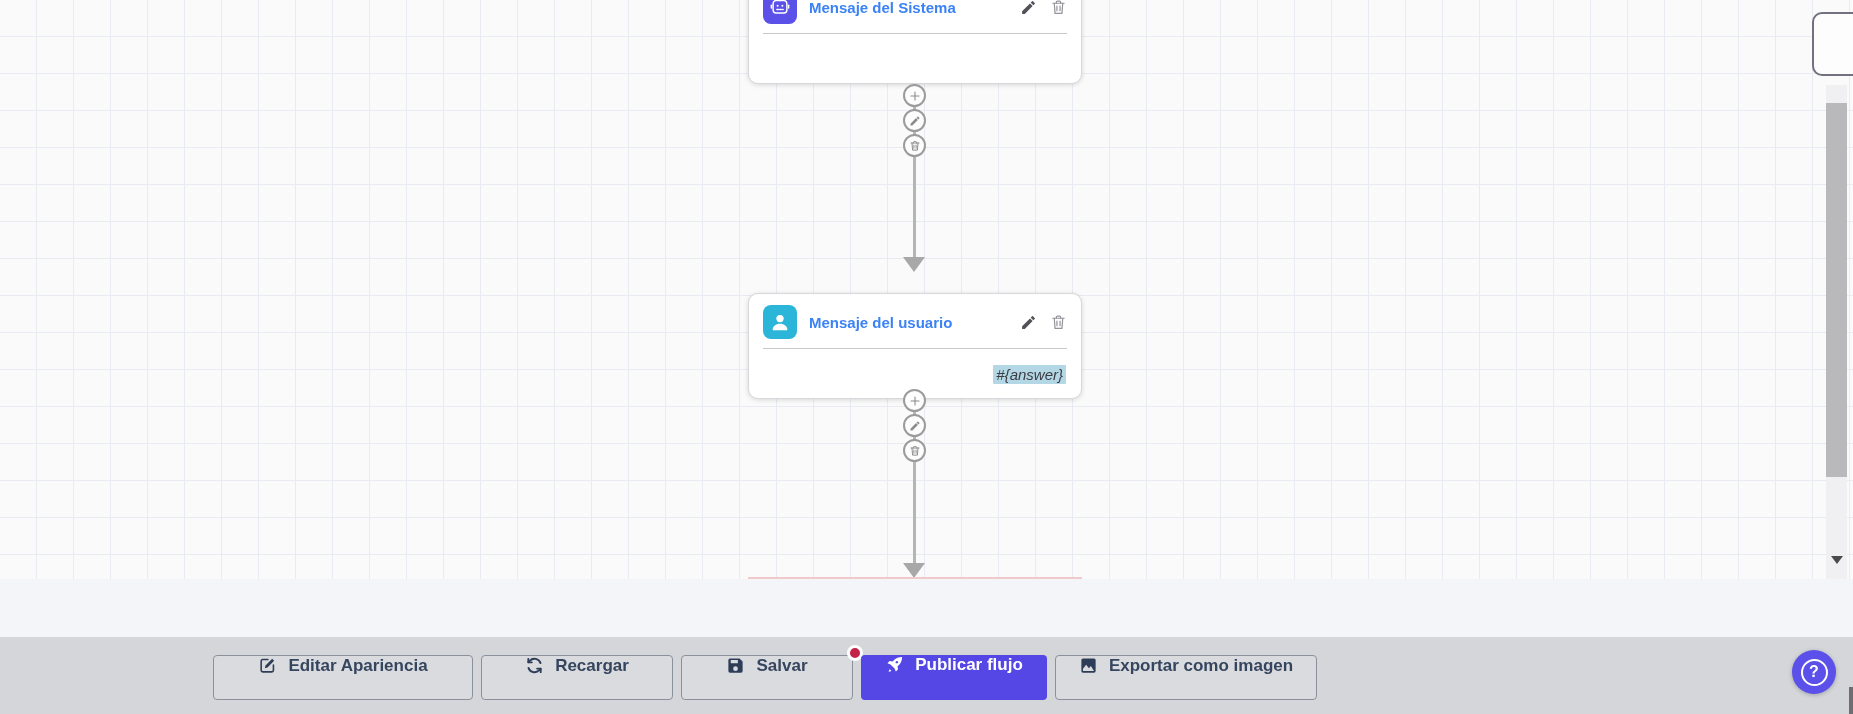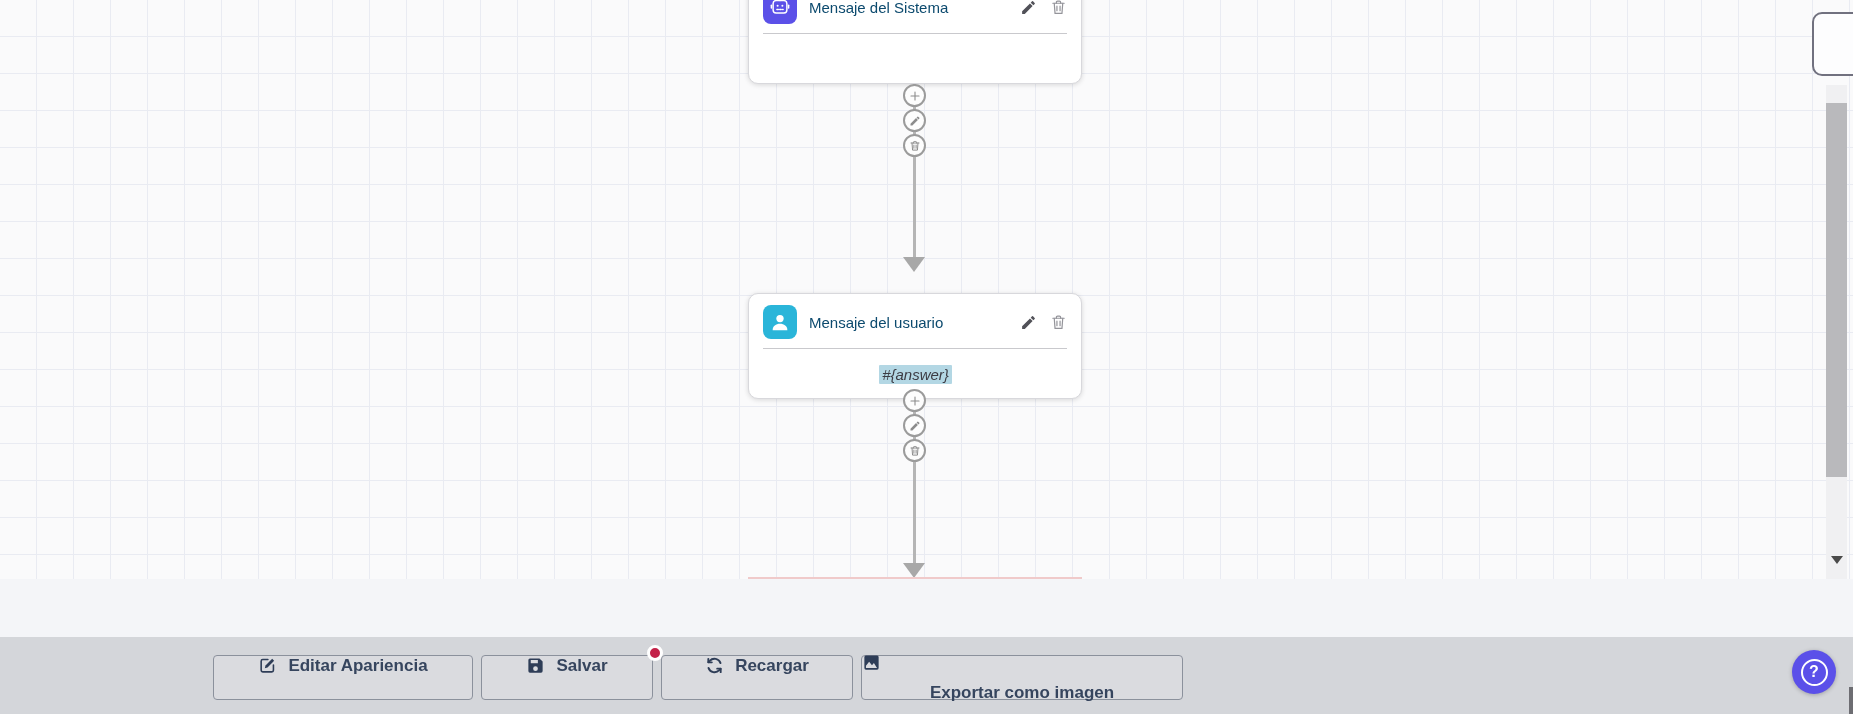--- a/index.html
+++ b/index.html
@@ -56,32 +56,32 @@
     display:flex; align-items:center; padding:10px 14px 8px 14px; height:54px;
   }
   .node-icon {
     width:34px; height:34px; border-radius:8px; flex:0 0 auto;
     display:flex; align-items:center; justify-content:center;
   }
   .node-icon.indigo { background:#5b50e8; }
   .node-icon.cyan   { background:#2ab5d9; }
   .node-icon svg { width:22px; height:22px; display:block; }
   .node-title {
-    margin-left:12px; font-size:15px; font-weight:normal; color:#0c4a6e; flex:1 1 auto;
+    margin-left:12px; font-size:15px; font-weight:bold; color:#3b82f6; flex:1 1 auto;
     white-space:nowrap; overflow:hidden;
   }
   .node-actions { display:flex; align-items:center; gap:13px; }
   .node-actions .act { width:17px; height:17px; cursor:pointer; }
   .node-actions svg { width:17px; height:17px; display:block; }
   .node-divider { height:1px; background:#c9c9cd; margin:0 14px; }
   .node-body {
     height:50px; display:flex; align-items:center; padding:0 15px;
     font-size:14.5px; color:#4e4e56;
   }
-  .node-body.centered { justify-content:center;padding-left:16px; }
+  .node-body.centered { justify-content:flex-end;padding-left:16px; }
   .highlighted {
     font-style:italic; color:#3c3c44; font-size:15px;
     background:#b3d7e4; padding:1px 3px; border-radius:1px;
   }
 
   
   .floating-panel {
     position:absolute; left:1812px; top:12px; width:62px; height:64px;
     background:#fdfdfe; border:2px solid #71717f; border-radius:10px; z-index:3;
   }
@@ -109,21 +109,21 @@
   .toolbar{ position:absolute; left:0; top:637px; width:1853px; height:77px; background:#d4d6da; }
   .btn-row{ position:absolute; left:213px; top:655px; display:flex; gap:8px; }
   .tbtn {
     position:relative; height:45px; display:flex; justify-content:center;
     gap:11px; background:#dadbdf; border:1px solid #8b919c; border-radius:4px;
     font-family:"Liberation Sans", sans-serif; font-size:17px; font-weight:bold;
     color:#36455e; cursor:pointer;
   }
   .tbtn svg { width:19px; height:19px; display:block; flex:0 0 auto; }
   .tbtn.primary { background:#5447e6; border:none; color:#ffffff; }
-  .w1{width:260px;} .w2{width:192px;} .w3{width:172px;} .w4{width:176px;} .w5{width:186px;} .w6{width:322px;flex-direction:column;}
+  .w1{width:260px;} .w2{width:192px;} .w3{width:172px;} .w4{width:176px;} .w5{width:186px;} .w6{width:262px;}
   .notif-dot {
     position:absolute; top:-11px; right:-11px; width:16px; height:16px;
     background:#c32148; border:3px solid #ffffff; border-radius:50%;
   }
 
   
   .help-btn {
     position:absolute; left:1792px; top:650px; width:44px; height:44px; border-radius:50%;
     background:#5b50e9; display:flex; align-items:center; justify-content:center;
     cursor:pointer; box-shadow:0 1px 4px rgba(0,0,0,.25); z-index:4;
@@ -266,39 +266,47 @@
   <div class="btn-row">
 
     <button class="tbtn w1">
       <svg viewBox="0 0 24 24" fill="none" stroke="#2e3d57" stroke-width="2" stroke-linecap="round">
         <path d="M12.5 4.5H6a2 2 0 0 0-2 2V18a2 2 0 0 0 2 2h11.5a2 2 0 0 0 2-2v-6.5"></path>
         <path d="M17.9 3.6l2.5 2.5L12 14.5l-3.4.9.9-3.4z" fill="#2e3d57" stroke="none"></path>
       </svg>
       <span>Editar Apariencia</span>
     </button>
 
-    <button class="tbtn w3">
-      <svg viewBox="0 0 24 24" fill="#2e3d57">
-        <path d="M17 3H5a2 2 0 0 0-2 2v14a2 2 0 0 0 2 2h14a2 2 0 0 0 2-2V7l-4-4zm-5 16a3 3 0 1 1 0-6 3 3 0 0 1 0 6zm3-10H6V5h9v4z"></path>
-      </svg>
-      <span>Salvar</span>
-      <span class="notif-dot"></span>
-    </button>
-
     <button class="tbtn w2">
       <svg viewBox="0 0 24 24" fill="none" stroke="#2e3d57" stroke-width="2.4" stroke-linecap="round" stroke-linejoin="round">
         <path d="M19.6 9A8 8 0 0 0 6 6.1L4.2 7.8"></path>
         <polyline points="4.2,3.6 4.2,8 8.6,8"></polyline>
         <path d="M4.4 15a8 8 0 0 0 13.6 2.9l1.8-1.7"></path>
         <polyline points="19.8,20.4 19.8,16 15.4,16"></polyline>
       </svg>
       <span>Recargar</span>
     </button>
 
-
+    <button class="tbtn w3">
+      <svg viewBox="0 0 24 24" fill="#2e3d57">
+        <path d="M17 3H5a2 2 0 0 0-2 2v14a2 2 0 0 0 2 2h14a2 2 0 0 0 2-2V7l-4-4zm-5 16a3 3 0 1 1 0-6 3 3 0 0 1 0 6zm3-10H6V5h9v4z"></path>
+      </svg>
+      <span>Salvar</span>
+      <span class="notif-dot"></span>
+    </button>
+
+
+    <button class="tbtn w5 primary">
+      <svg viewBox="0 0 24 24" fill="#ffffff">
+        <path d="M21.6 2.4c-4.3.1-7.7 1.5-10.1 3.9L9.7 8.1l-3.9-.5-2.7 2.7 3.8 1.6 5.2 5.2 1.6 3.8 2.7-2.7-.5-3.9 1.8-1.8c2.4-2.4 3.8-5.8 3.9-10.1z"></path>
+        <path d="M6 17.9c-.9.9-1.5 3.6-1.5 3.6s2.7-.6 3.6-1.5z"></path>
+        <circle cx="15" cy="9" r="1.5" fill="#5447e6"></circle>
+      </svg>
+      <span>Publicar flujo</span>
+    </button>
 
     <button class="tbtn w6">
       <svg viewBox="0 0 24 24" fill="#2e3d57">
         <path d="M19 3H5a2 2 0 0 0-2 2v14a2 2 0 0 0 2 2h14a2 2 0 0 0 2-2V5a2 2 0 0 0-2-2zm0 16H5v-3l4-5 3.6 4.6 2.4-3 4 6.4z"></path>
         <circle cx="15.6" cy="8.4" r="1.8"></circle>
       </svg>
       <span>Exportar como imagen</span>
     </button>
   </div>
 

